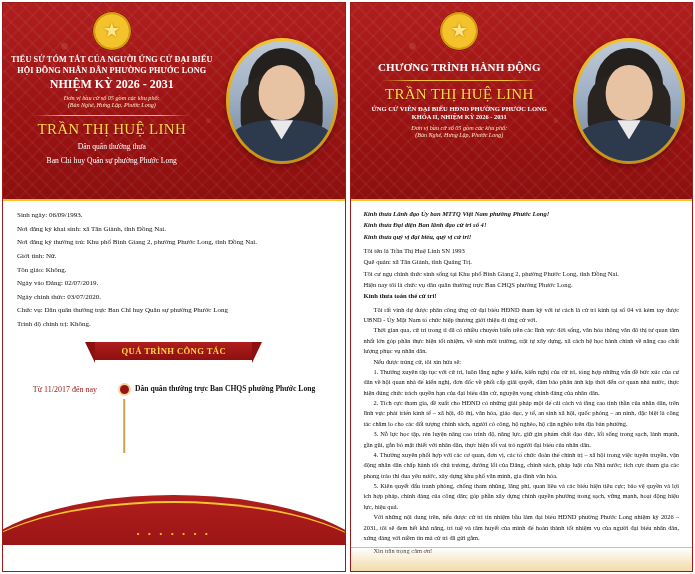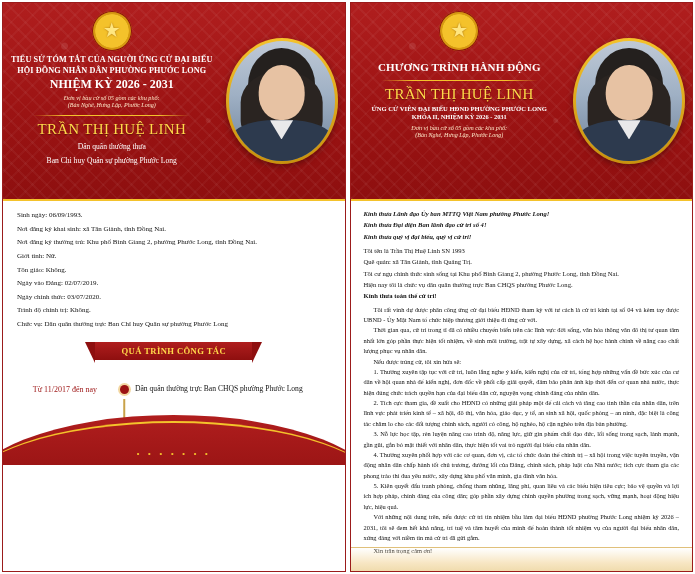--- a/index.html
+++ b/index.html
@@ -151,21 +151,21 @@
     position: absolute; left: 50%; bottom: 18%;
     transform: translateX(-50%);
     width: 22%; height: 16%;
     background: #e9e9ea;
     clip-path: polygon(50% 100%, 0 0, 100% 0);
   }
 
   
   .body-left {
     position: relative;
-    height: 266px;
+    height: 346px;
     background: #ffffff;
     padding: 8px 14px 0 14px;
     border-top: 2px solid #f4c22b;
   }
   .info-list { margin: 0; padding: 0; list-style: none; }
   .info-list li {
     font-size: 7px;
     line-height: 1.95;
     color: #111;
     white-space: nowrap;
@@ -239,21 +239,21 @@
     left: 50%;
     transform: translateX(-50%);
     top: 14px;
     width: 1.5px;
     height: 54px;
     background: #c9a24a;
   }
   .tl-text {
     flex: 1;
     font-size: 7.6px;
-    font-weight: normal;
+    font-weight: bold;
     color: #111;
     line-height: 1.4;
   }
   .bottom-ornament {
     position: absolute;
     left: 0; right: 0; bottom: 0;
     height: 70px;
     overflow: hidden;
   }
   .orn-band {
@@ -354,22 +354,22 @@
 
     <div class="body-left">
       <ul class="info-list">
         <li>Sinh ngày: 06/09/1993.</li>
         <li>Nơi đăng ký khai sinh: xã Tân Giành, tỉnh Đồng Nai.</li>
         <li>Nơi đăng ký thường trú: Khu phố Bình Giang 2, phường Phước Long, tỉnh Đồng Nai.</li>
         <li>Giới tính: Nữ.</li>
         <li>Tôn giáo: Không.</li>
         <li>Ngày vào Đảng: 02/07/2019.</li>
         <li>Ngày chính thức: 03/07/2020.</li>
+        <li>Chức vụ: Dân quân thường trực Ban Chỉ huy Quân sự phường Phước Long</li>
         <li>Trình độ chính trị: Không.</li>
-        <li>Chức vụ: Dân quân thường trực Ban Chỉ huy Quân sự phường Phước Long</li>
       </ul>
 
       <div class="ribbon-wrap">
         <div class="ribbon">QUÁ TRÌNH CÔNG TÁC</div>
       </div>
 
       <div class="timeline">
         <div class="tl-row">
           <div class="tl-date">
             <span>Từ 11/2017</span>

